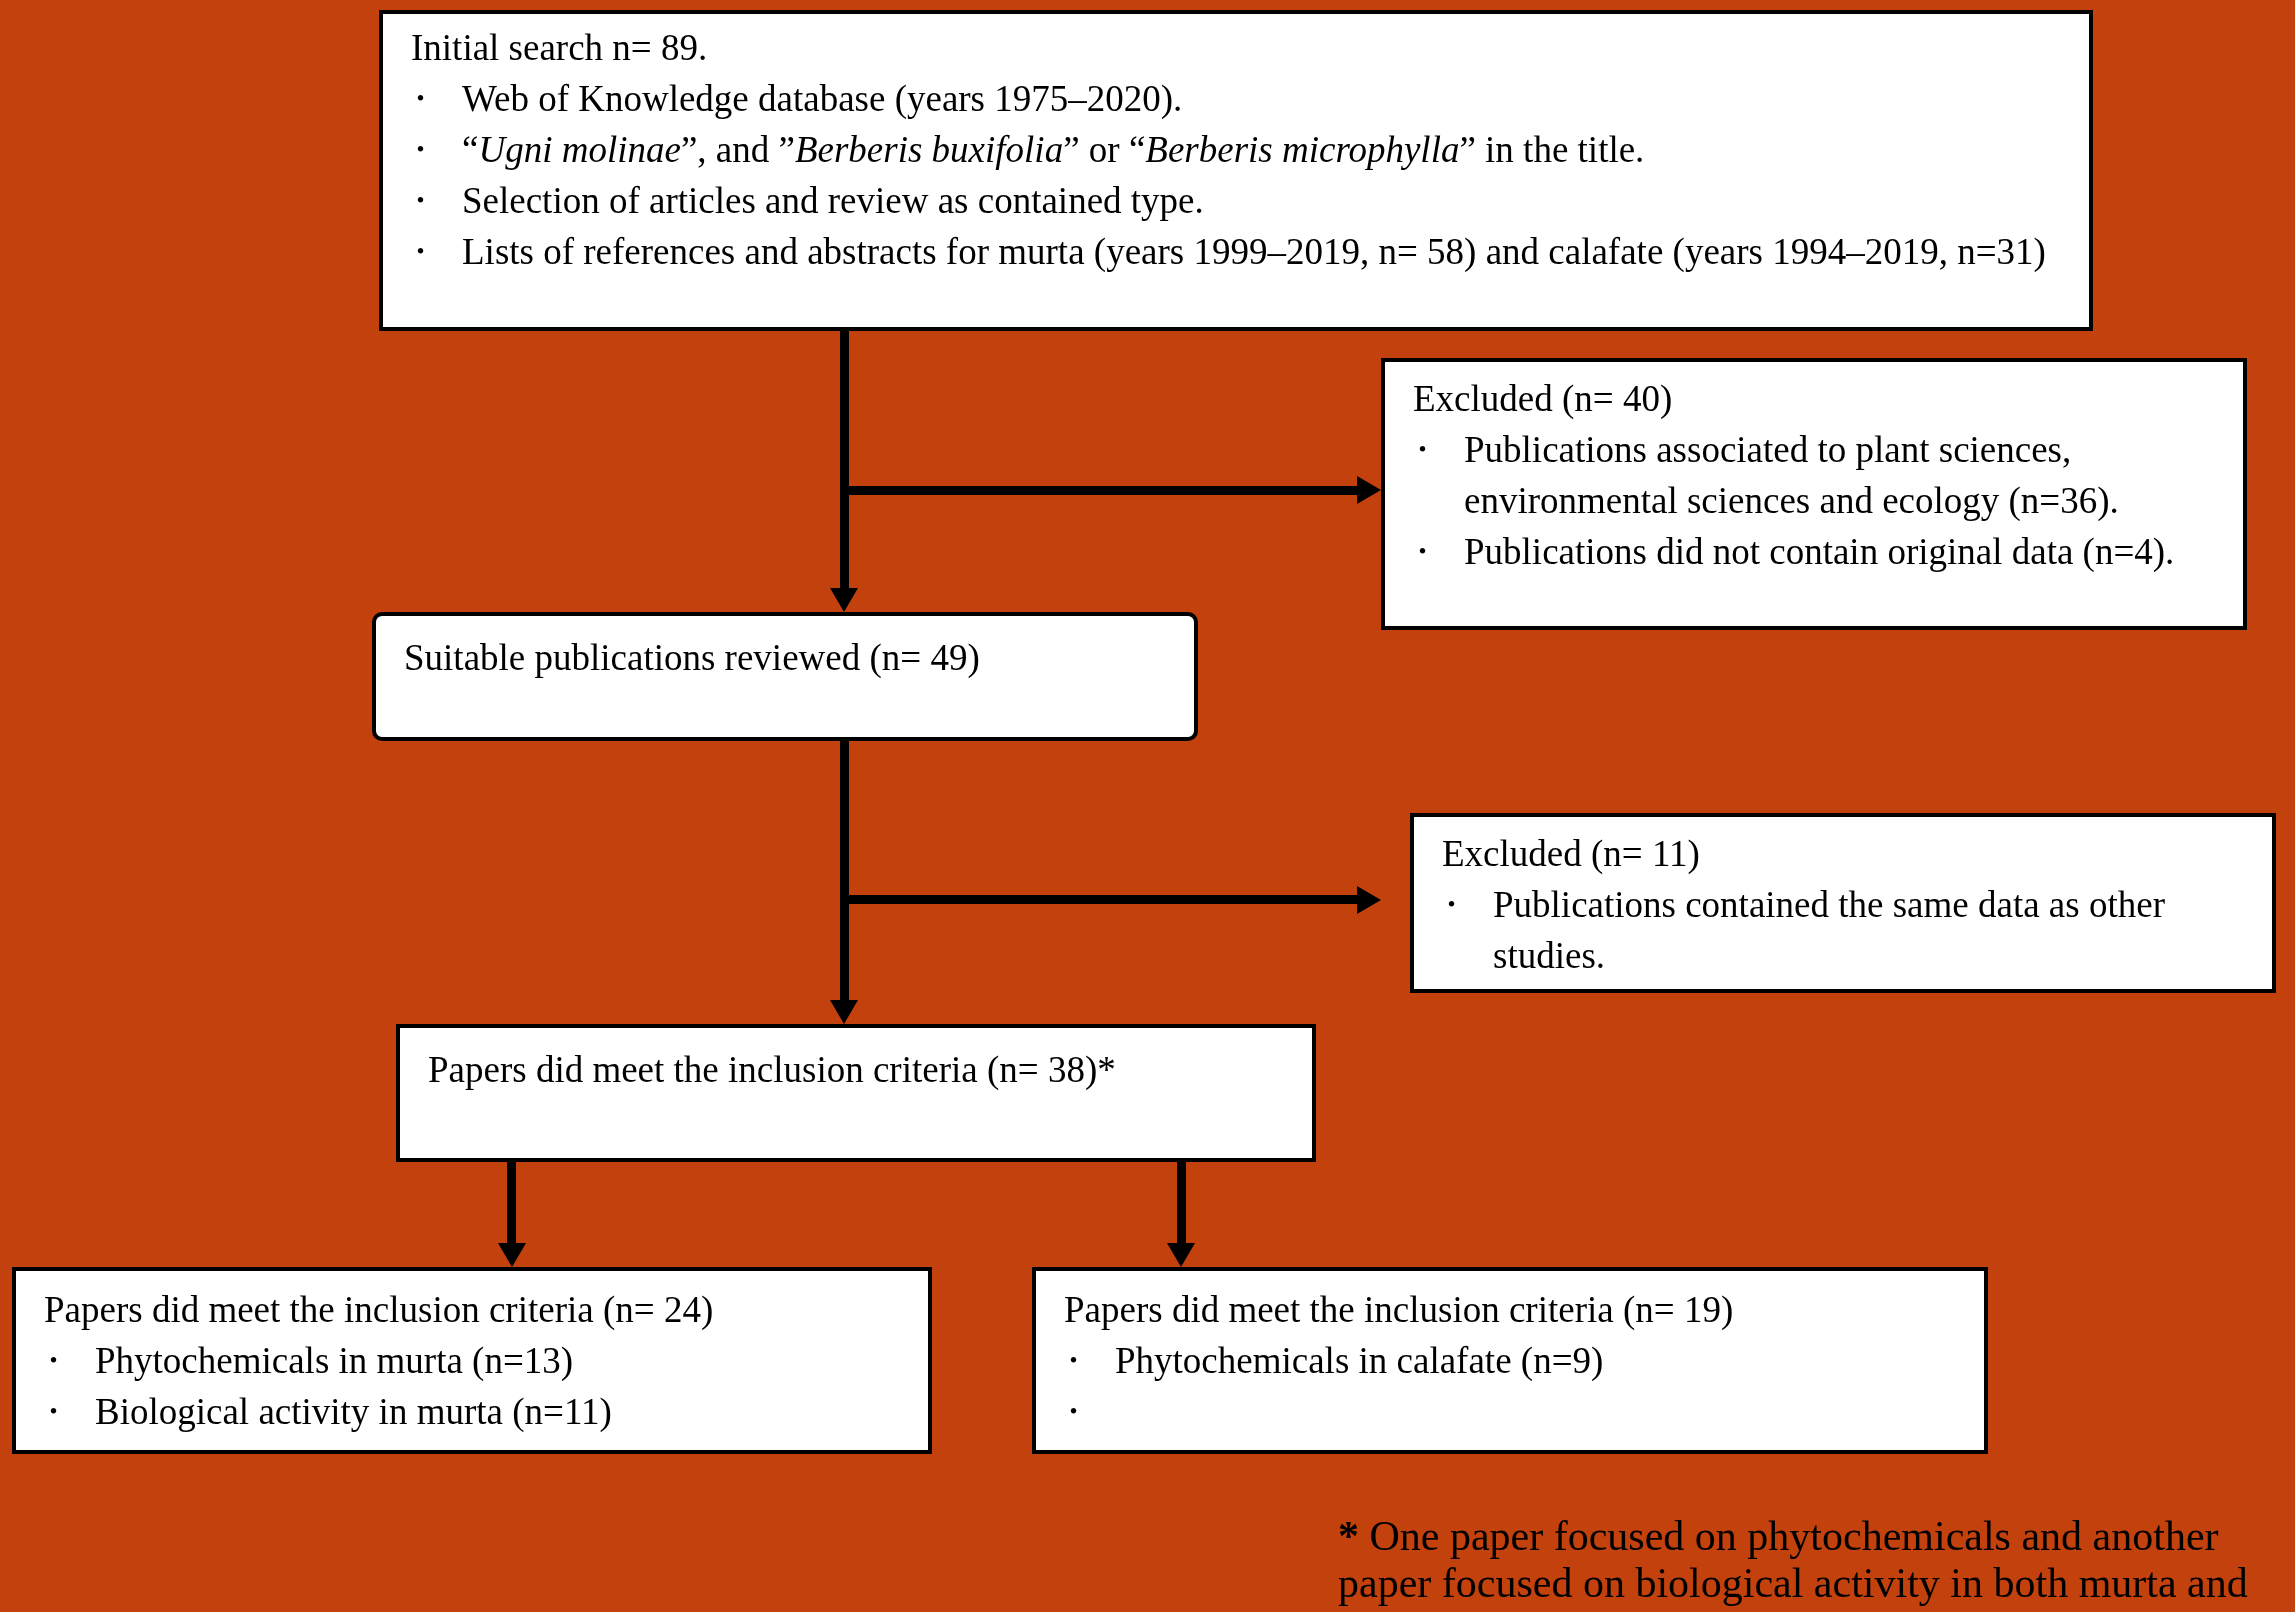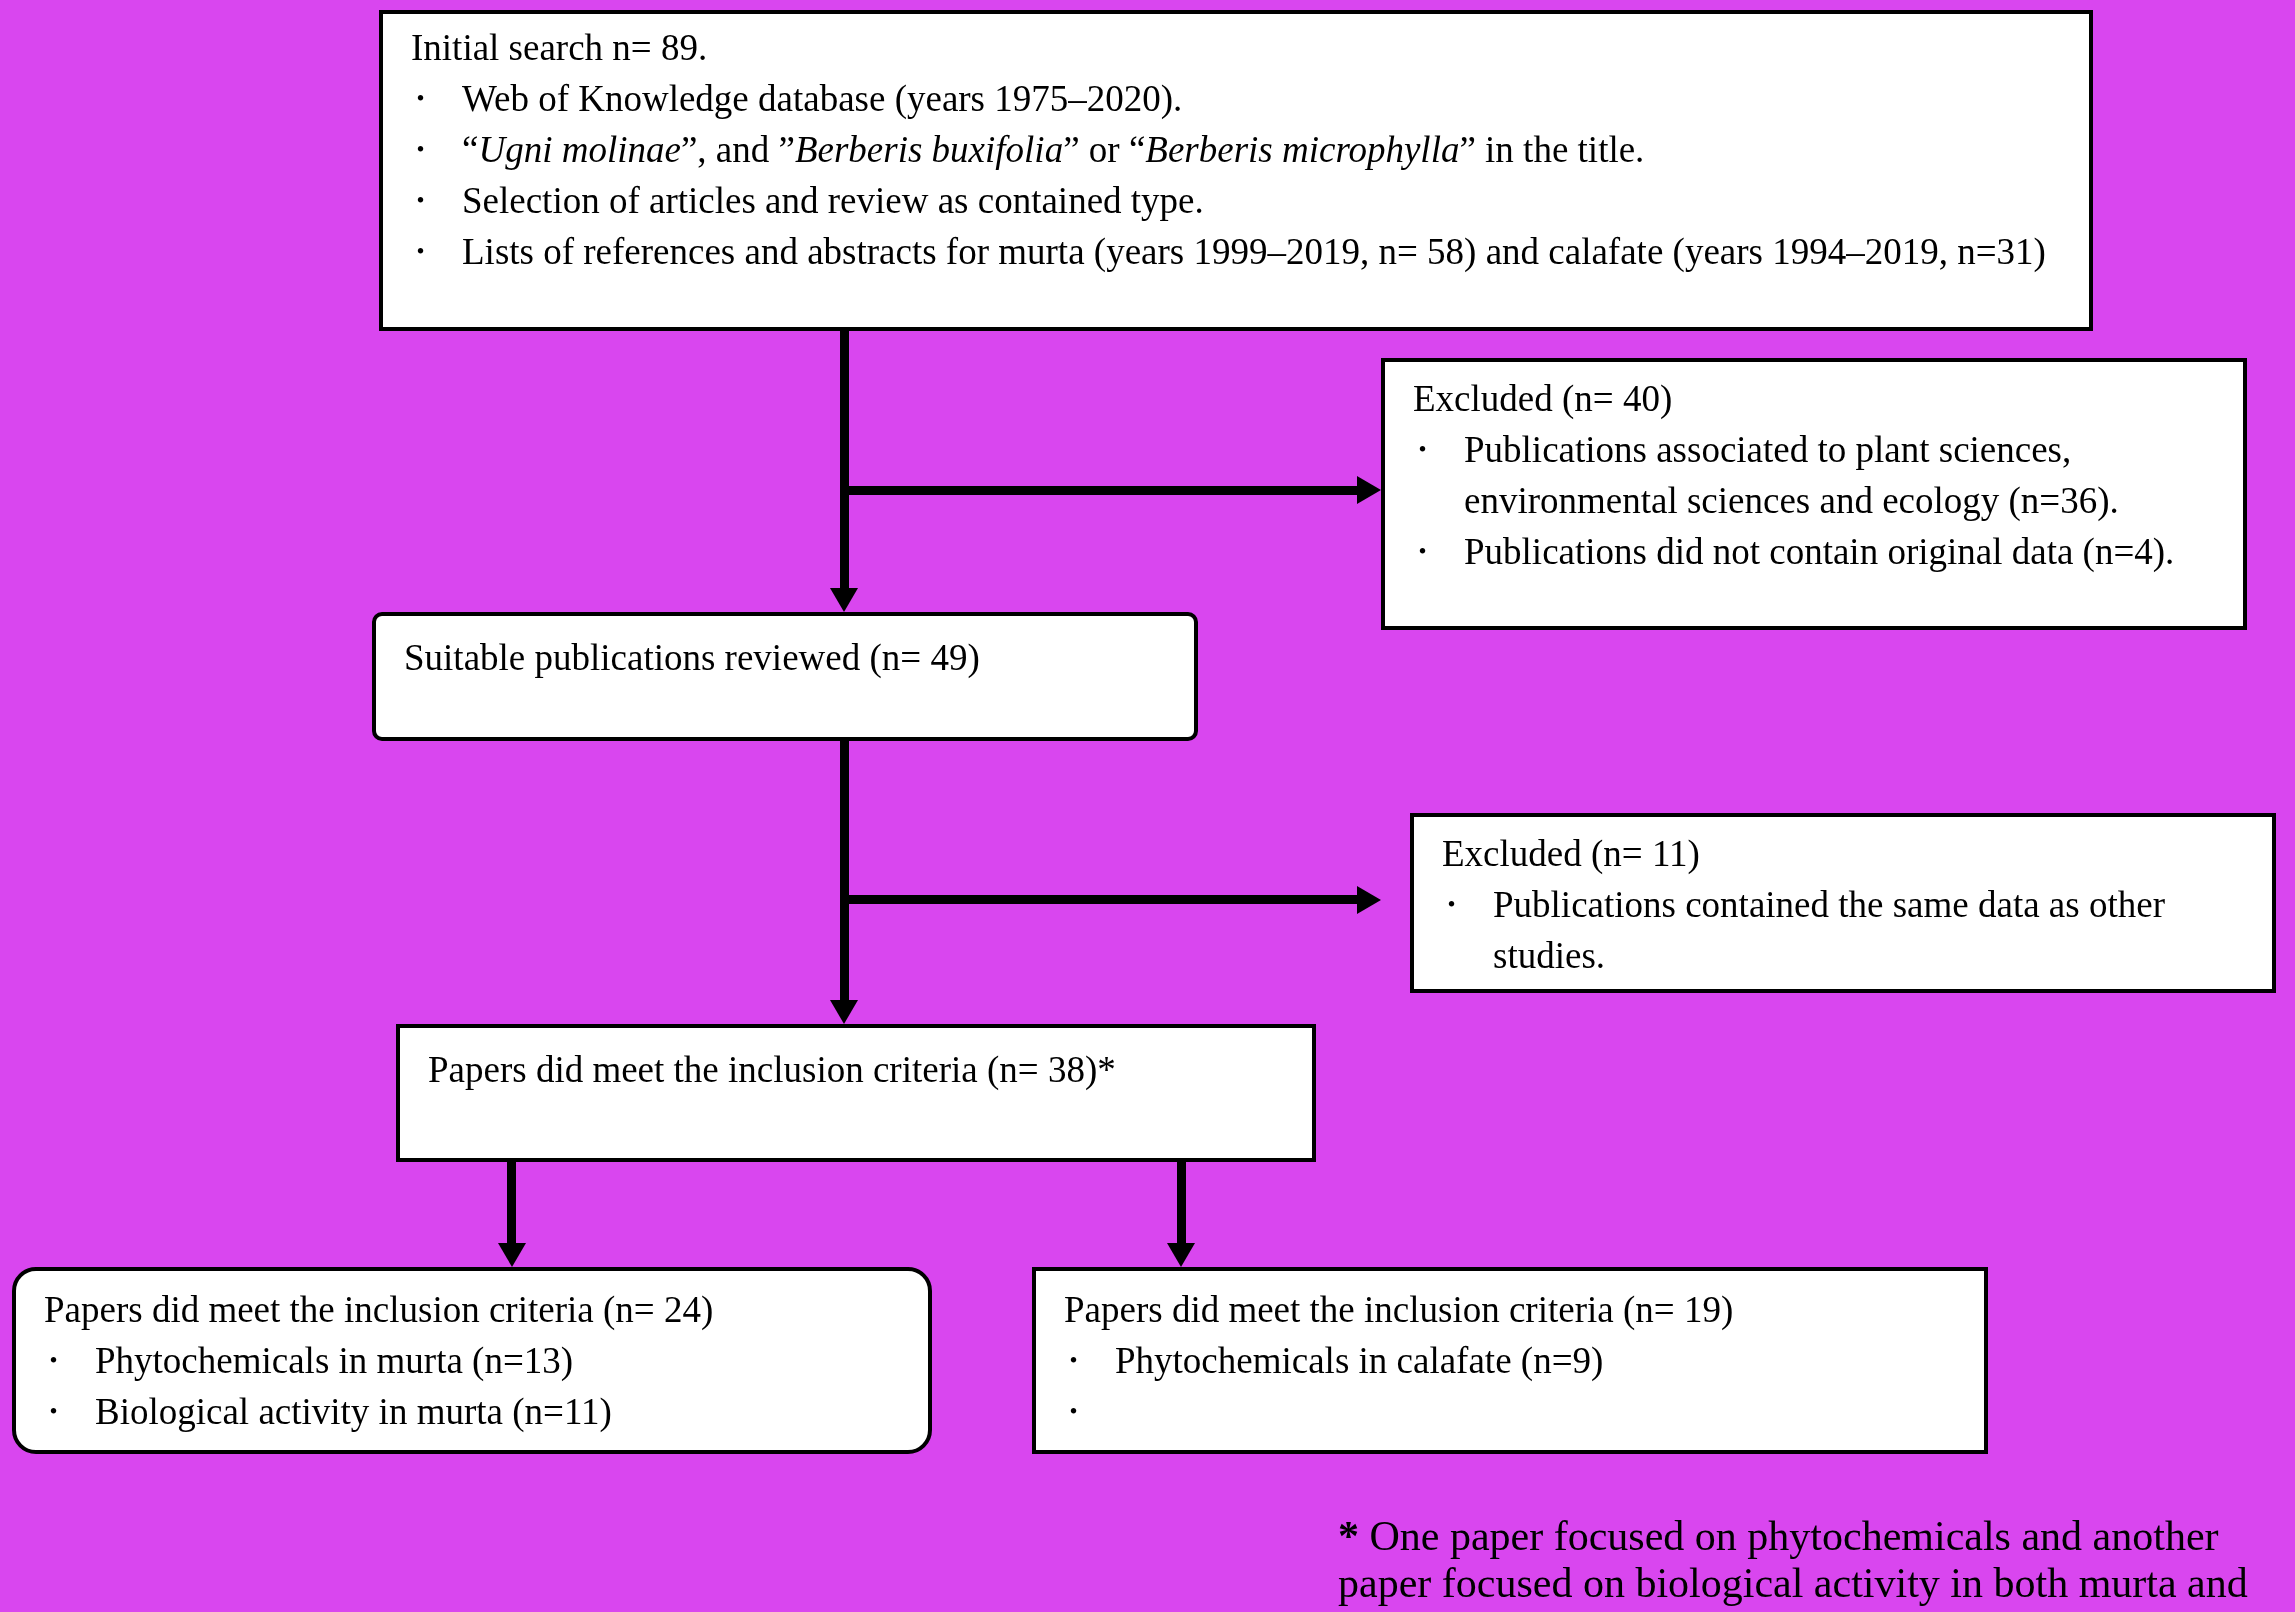--- a/index.html
+++ b/index.html
@@ -1,34 +1,34 @@
 <!DOCTYPE html>
 <html style="font-size:11.3px"><head>
 <meta charset="utf-8">
 <style>
   html,body{margin:0;padding:0;background:#ffffff;}
   .canvas{
-    position:relative;width:2295px;height:1613px;background:#d946ef;color:#000000;
+    position:relative;width:2295px;height:1613px;background:#c2410c;color:#000000;
     font-family:"Liberation Serif", serif;font-size:37px;line-height:51px;overflow:hidden;
   }
   .box{
     position:absolute;border:4.2px solid #000000;background:#ffffff;
     box-sizing:border-box;padding:8.4px 28px;
   }
   .box-title{white-space:nowrap;}
   ul.blist{list-style:none;margin:0;padding:0;}
   li.bullet{position:relative;padding-left:51px;}
   li.justify{text-align:justify;}
   .dot{position:absolute;left:5.6px;top:0;font-size:0.62em;line-height:inherit;}
   #box-initial{left:379px;top:9.9px;width:1714px;height:321px;}
   #box-excluded1{left:1381px;top:358px;width:866px;height:272px;padding-top:11.3px;}
   #box-suitable{left:372px;top:612px;width:826px;height:129px;padding-top:15.5px;border-radius:10px;}
   #box-excluded2{left:1410px;top:813px;width:866px;height:180px;padding-top:11.3px;}
   #box-inclusion{left:396px;top:1024px;width:920px;height:138px;padding-top:15.5px;}
-  #box-murta{left:12px;top:1267px;width:920px;height:187px;padding-top:12.7px;border-radius:24px;}
+  #box-murta{left:12px;top:1267px;width:920px;height:187px;padding-top:12.7px;}
   #box-calafate{left:1032px;top:1267px;width:956px;height:187px;padding-top:12.7px;}
   .line{position:absolute;background:#000000;}
   .head{position:absolute;width:0;height:0;}
   .head-down{border-left:14px solid transparent;border-right:14px solid transparent;border-top:24px solid #000000;}
   .head-right{border-top:14px solid transparent;border-bottom:14px solid transparent;border-left:24px solid #000000;}
   #footnote{
     position:absolute;left:1338px;top:1513px;width:950px;
     font-size:42px;line-height:47px;
   }
 </style>

